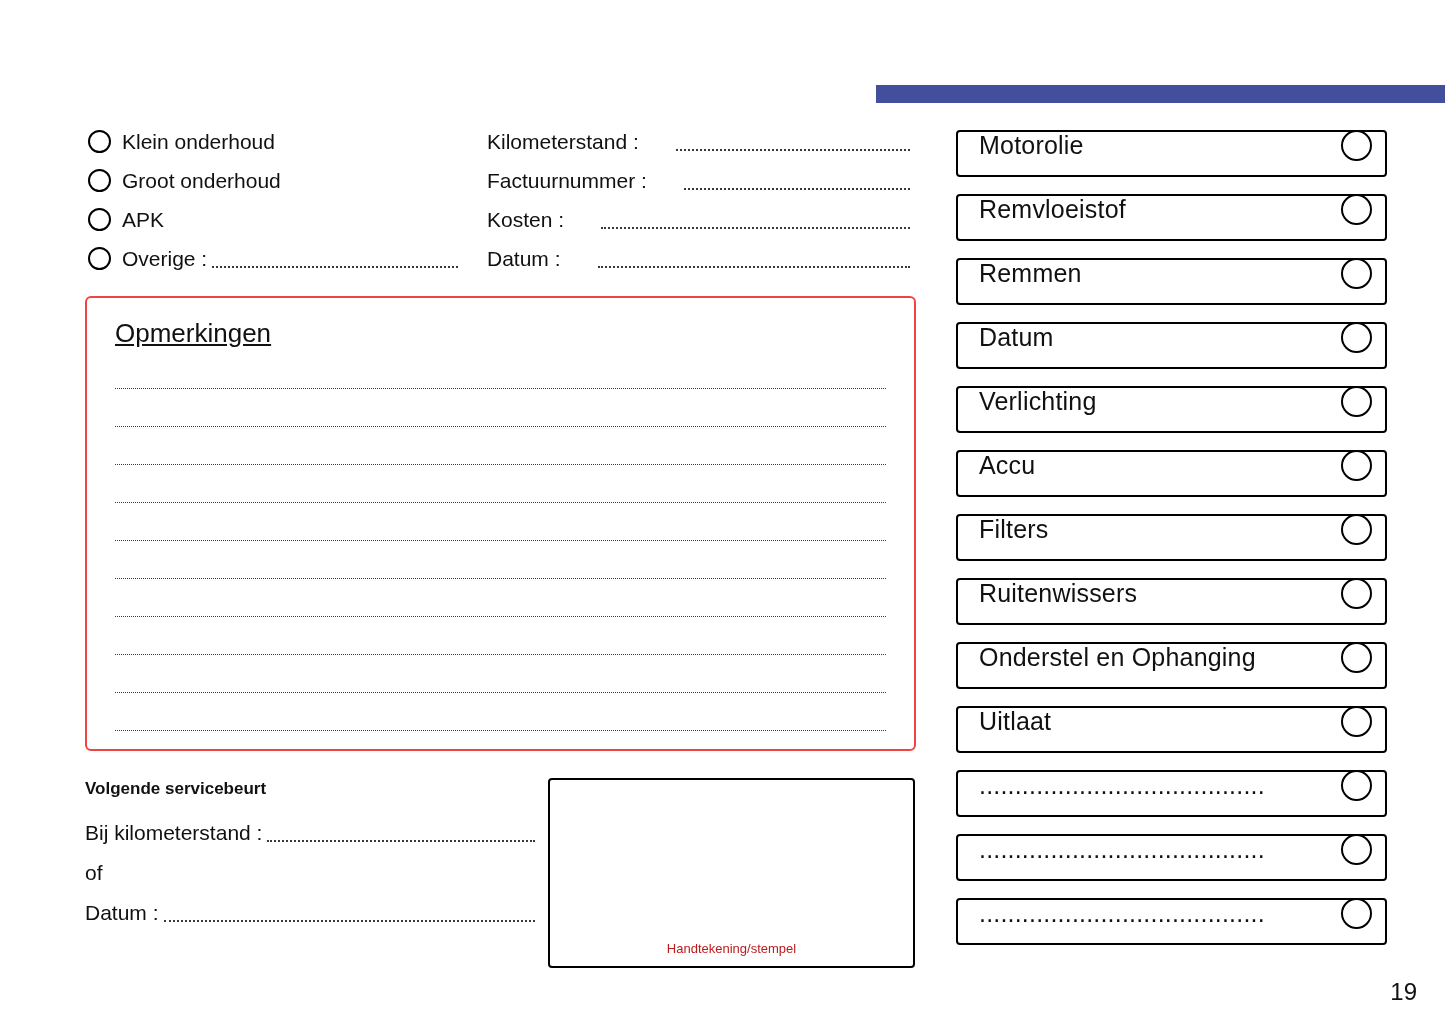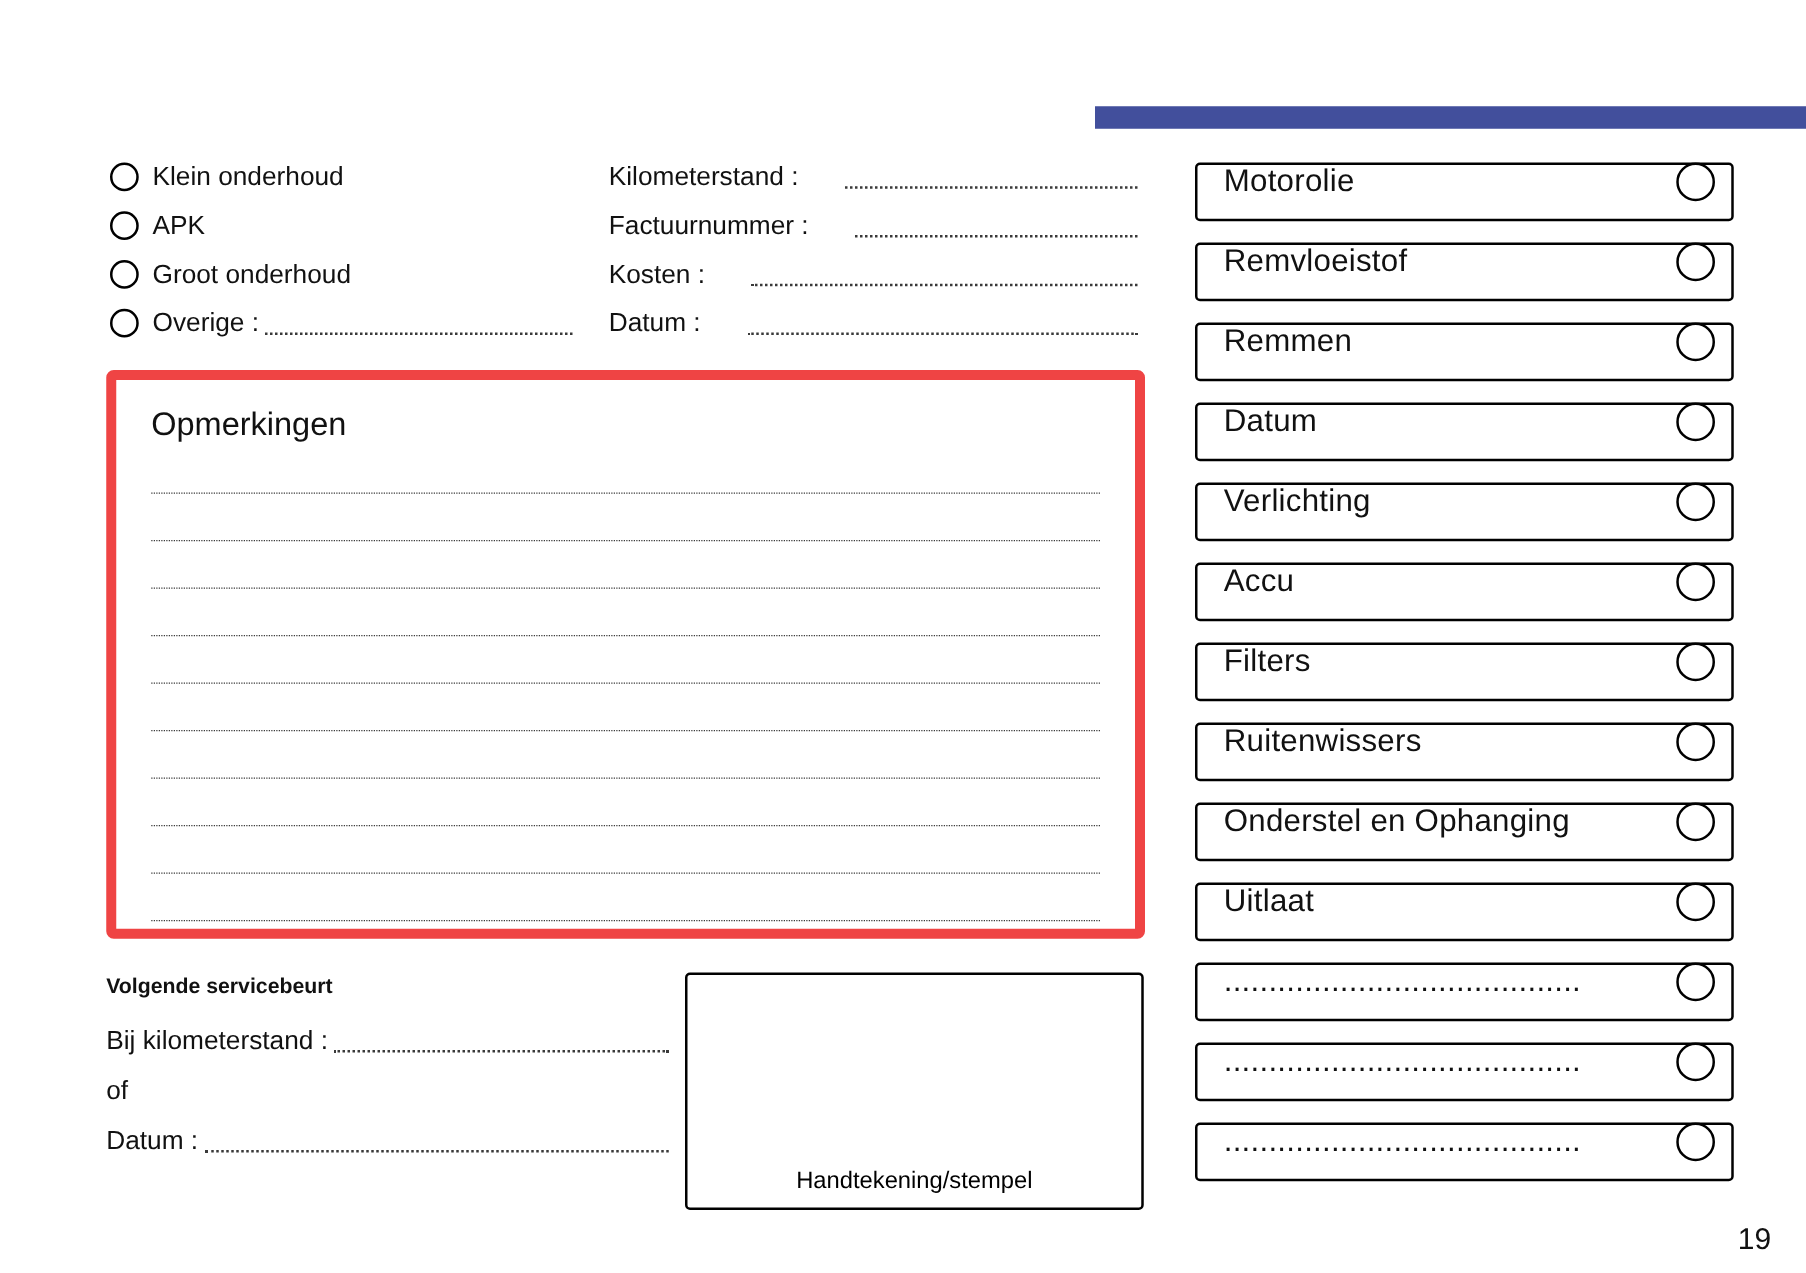--- a/index.html
+++ b/index.html
@@ -15,33 +15,33 @@
   .radio-row { display:flex; align-items:center; height:39px; font-size:21px; }
   .radio { width:23px; height:23px; border:2.5px solid #000; border-radius:50%; margin-right:11px; flex:none; background:#fff; }
   .leader { flex:1 1 auto; height:0; border-bottom:2px dotted #3a3a3a; margin-top:16px; margin-left:5px; }
 
   
   .fields { position:absolute; left:487px; top:122px; width:423px; }
   .field-row { display:flex; align-items:center; height:39px; font-size:21px;gap:32px; }
   .field-label { white-space:nowrap; }
 
   
-  .remarks-box { position:absolute; left:85px; top:296px; width:831px; height:455px; border:8px solid #ef4444; border-radius:6px; background:#fff; }
+  .remarks-box { position:absolute; left:85px; top:296px; width:831px; height:455px; border:2px solid #ef4444; border-radius:6px; background:#fff;text-decoration:underline; }
   .remarks-title { font-size:26px; margin:20px 0 2px 28px; }
   .remarks-lines { padding:0 28px; }
   .remark-line { height:38px; border-bottom:1.7px dotted #3a3a3a; }
 
   
   .next-service { position:absolute; left:85px; top:779px; width:450px; }
   .next-service-title { font-size:17px; font-weight:bold; margin-bottom:14px; }
   .ns-row { display:flex; align-items:center; height:40px; font-size:21px; }
 
   
   .signature-box { position:absolute; left:548px; top:778px; width:367px; height:190px; border:2px solid #000; border-radius:4px; background:#fff; }
-  .signature-label { position:absolute; left:0; right:0; bottom:10px; text-align:center; font-size:19px; color:#000000; }
+  .signature-label { position:absolute; left:0; right:0; bottom:10px; text-align:center; font-size:13px; color:#b91c1c; }
 
   
   .checklist { position:absolute; left:956px; top:130px; width:431px; }
   .check-box { height:47px; border:2px solid #000; border-radius:4px; margin-bottom:17px; display:flex; align-items:center; justify-content:space-between; padding:0 13px 16px 21px; background:#fff; }
   .check-label { font-size:25px; letter-spacing:0.2px; white-space:nowrap; overflow:hidden; }
   .check-circle { width:31px; height:31px; border:2.5px solid #000; border-radius:50%; flex:none; background:#fff; }
 
   .page-number { position:absolute; right:28px; bottom:12px; font-size:24px; }
 </style>
 </head>
@@ -51,25 +51,25 @@
 
   <div class="accent-bar" style="background: rgb(66, 79, 156);"></div>
 
   <div class="service-types">
     <div class="radio-row">
       <span class="radio"></span>
       <span>Klein onderhoud</span>
     </div>
     <div class="radio-row">
       <span class="radio"></span>
-      <span>APK</span>
+      <span>Groot onderhoud</span>
     </div>
     <div class="radio-row">
       <span class="radio"></span>
-      <span>Groot onderhoud</span>
+      <span>APK</span>
     </div>
     <div class="radio-row">
       <span class="radio"></span>
       <span>Overige :</span>
       <span class="leader"></span>
     </div>
   </div>
 
   <div class="fields">
     <div class="field-row">

